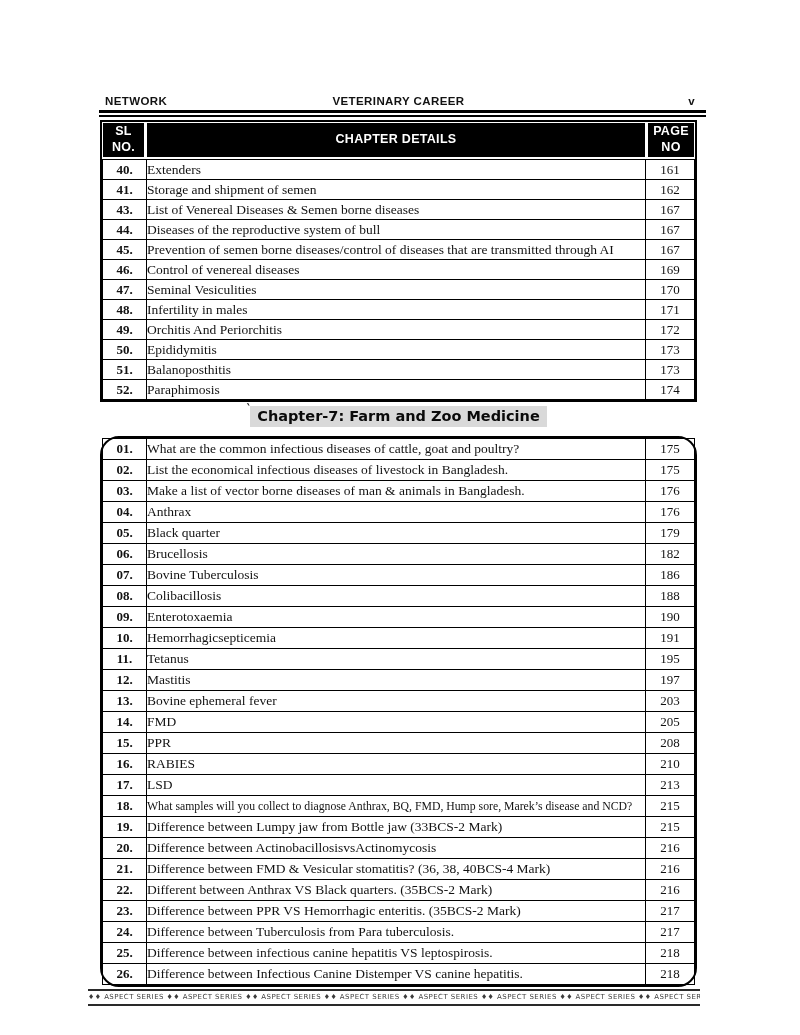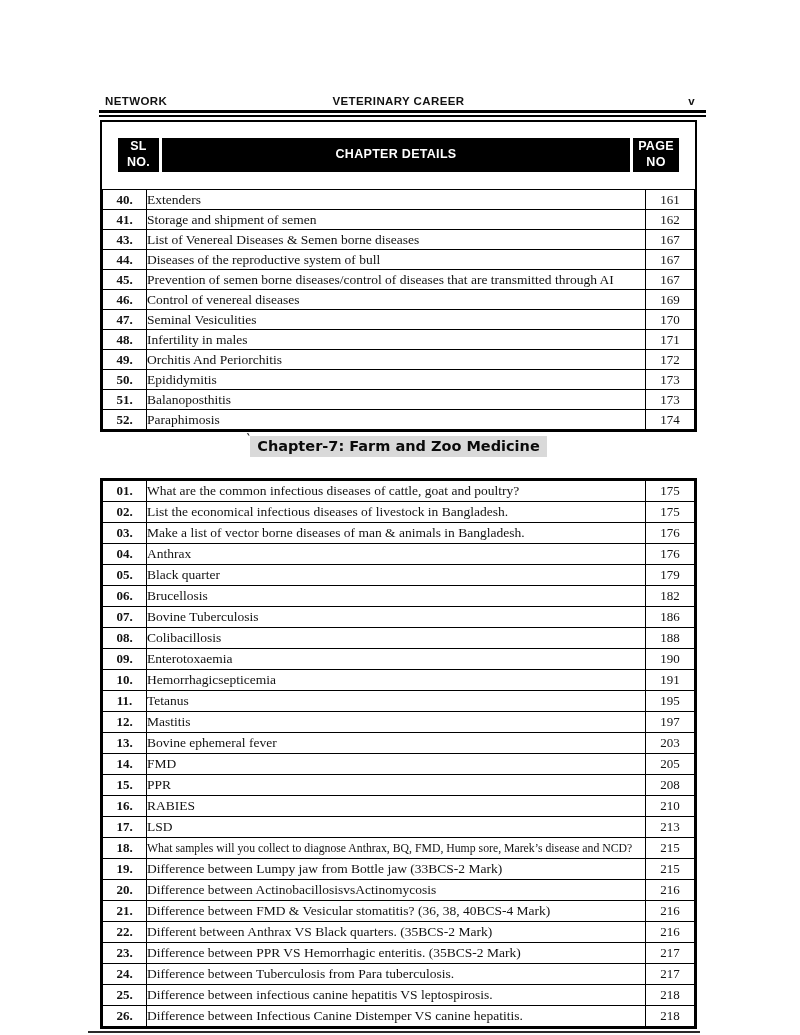--- a/index.html
+++ b/index.html
@@ -18,24 +18,24 @@
   }
   .running-header .hc{position:absolute;left:0;right:0;text-align:center;}
   .running-header span{position:relative;}
   .double-rule{
     margin-top:3px;margin-left:-1px;width:calc(100% + 10px);
     height:2px;border-top:3px solid #000;border-bottom:2px solid #000;
   }
 
   
   .toc{border:2px solid #000;margin-top:3px;background:#fff;}
-  .toc.second{margin-top:20px;}
-
-  
-  .header-bar{display:flex;padding:16px;gap:3px;border-bottom:1px solid #fff;}
+  .toc.second{margin-top:8px;border-radius:19px;}
+
+  
+  .header-bar{display:flex;padding:1px;gap:3px;border-bottom:1px solid #fff;}
   .header-bar .cell{
     background:#000;color:#fff;font-family:"Liberation Sans",sans-serif;
     font-weight:bold;font-size:12.5px;line-height:1.25;height:34px;
     display:flex;flex-direction:column;align-items:center;justify-content:center;
     letter-spacing:0.3px;
   }
   .header-bar .c-sl{width:41px;}
   .header-bar .c-details{flex:1;}
   .header-bar .c-pg{width:46px;}
 

